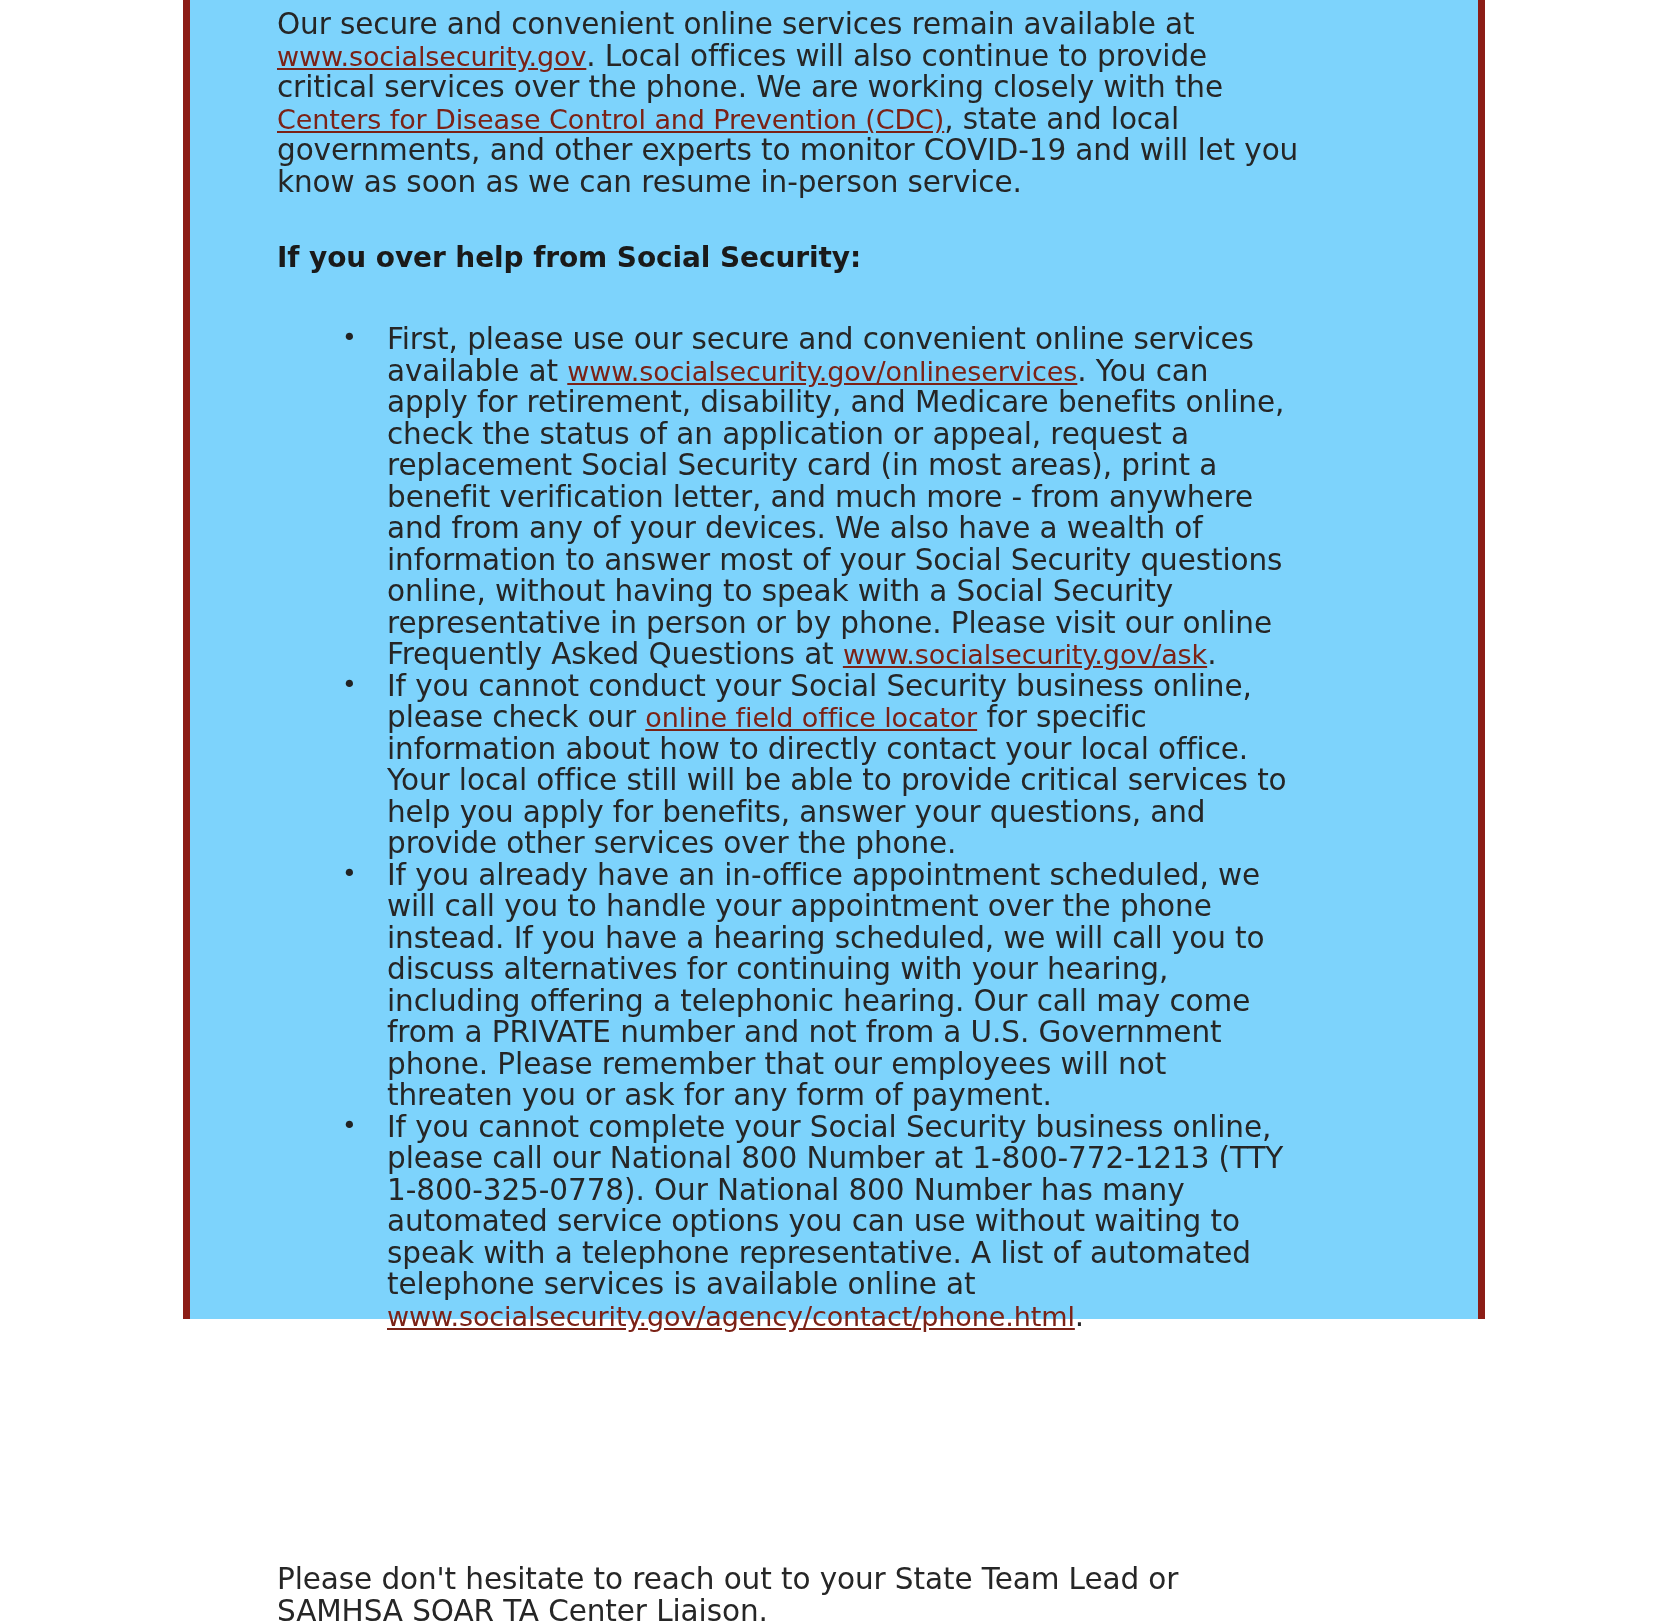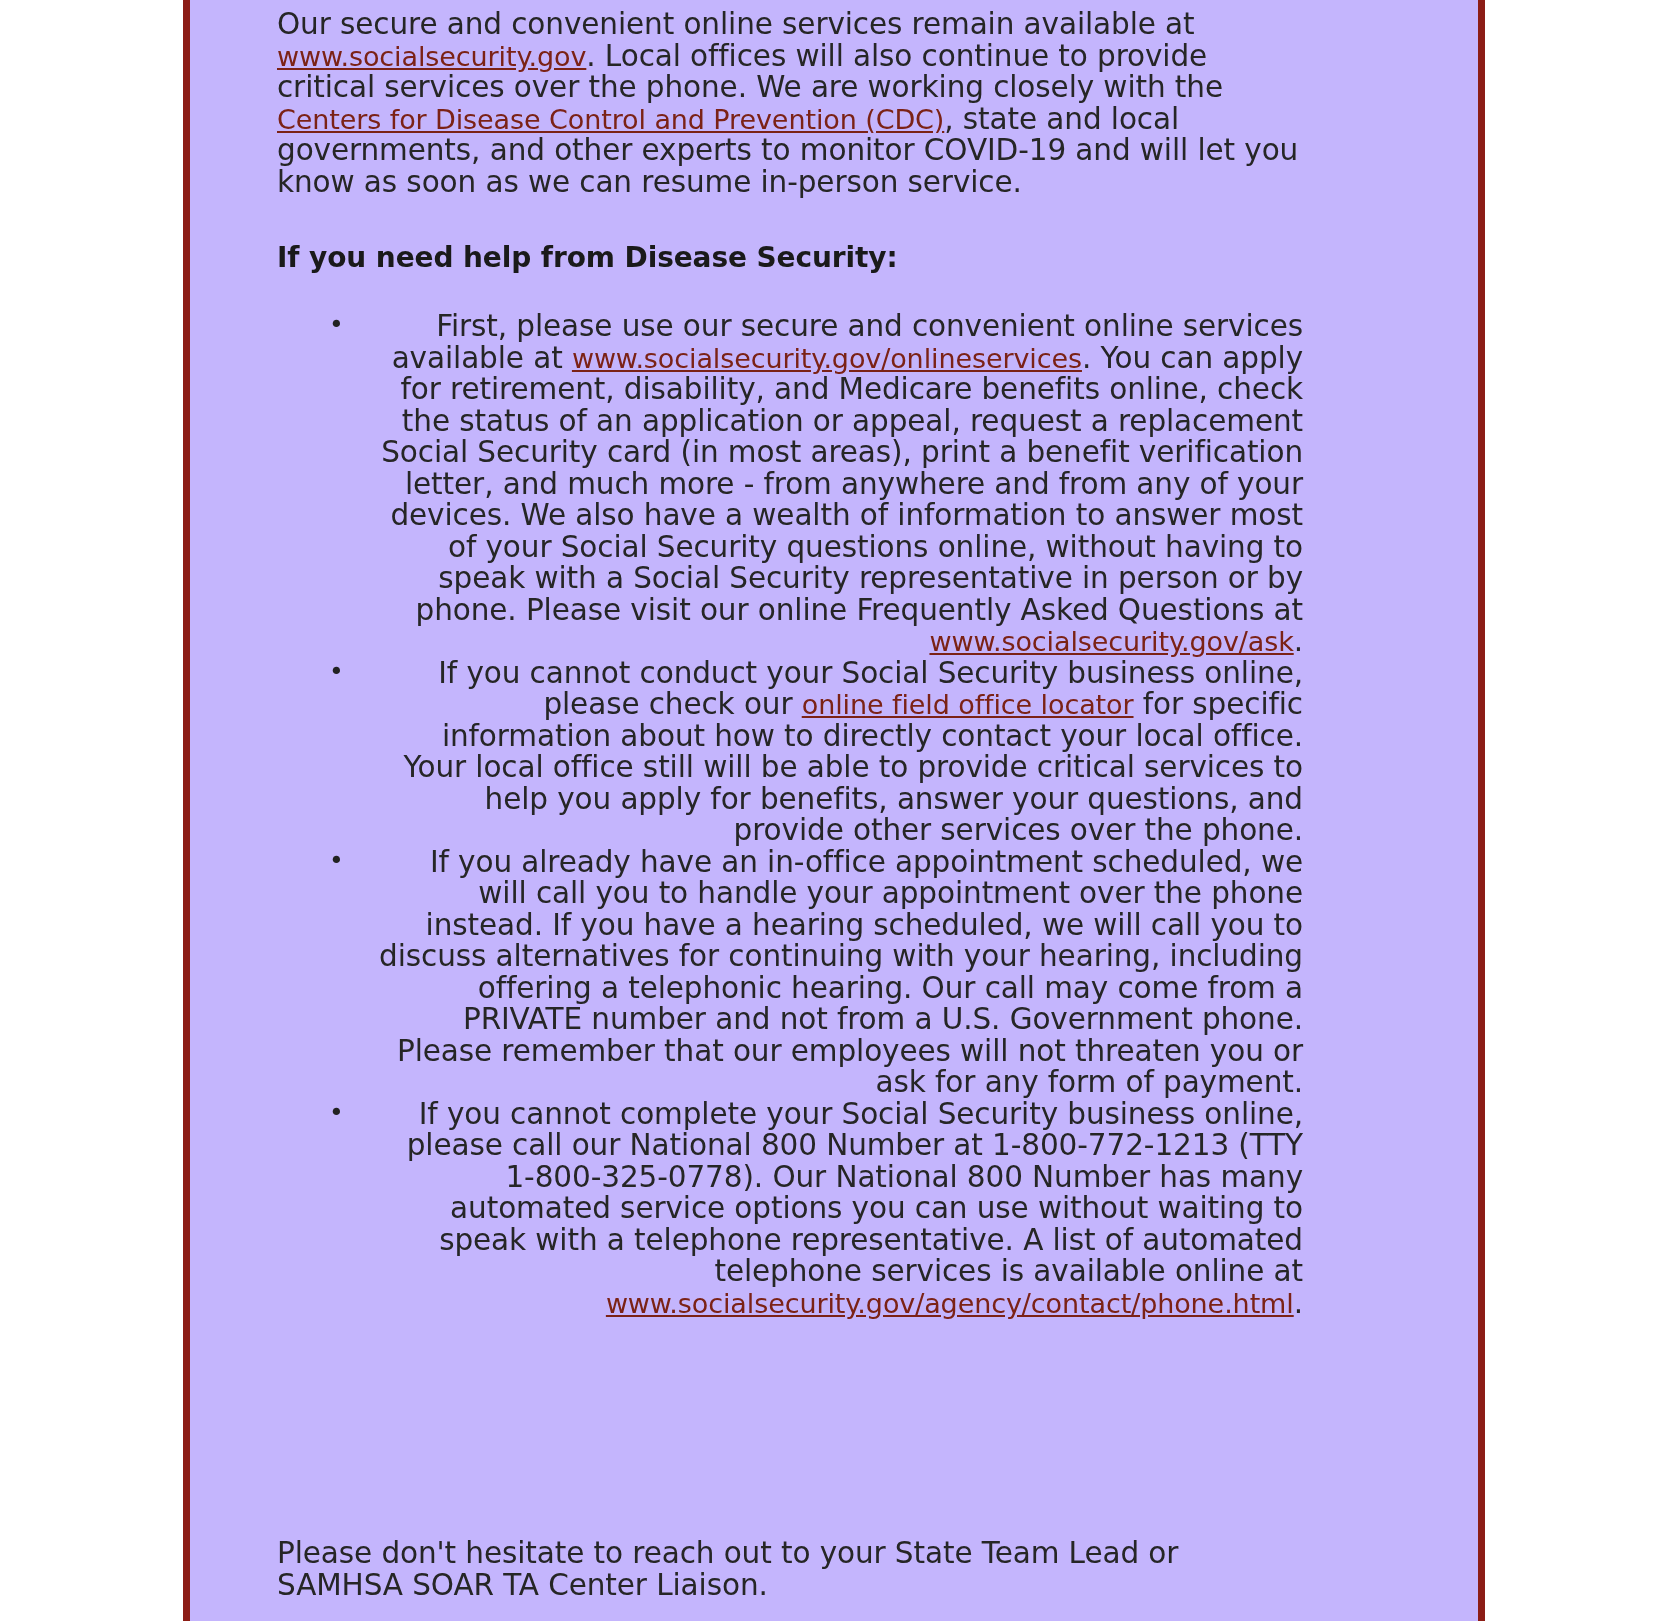--- a/index.html
+++ b/index.html
@@ -14,25 +14,25 @@
     overflow: hidden;
     position: relative;
   }
 
   
   .email-frame {
     position: absolute;
     left: 183px;
     top: 0;
     width: 1302px;
-    height: 1621px;
+    height: 1319px;
     box-sizing: border-box;
     border-left: 7px solid #8C1D16;
     border-right: 7px solid #8C1D16;
-    background: #c4b5fd;
+    background: #7dd3fc;
   }
   .email-inner {
     position: absolute;
     left: 87px;           
     top: 0;
     width: 1026px;
   }
 
   
   .para {
@@ -58,24 +58,23 @@
   a.lnk {
     color: #7B2216;
     text-decoration: underline;
     text-underline-offset: 2px;
     font-size: 27px;
   }
 
   
   ul.bullets {
     list-style: none;
-    margin: 0;
+    margin: 13px;
     padding: 0;
     padding-top: 38px;
-    text-align: right;
   }
   ul.bullets > li {
     position: relative;
     padding-left: 97px;
     font-size: 29.5px;
     line-height: 31.5px;
     color: #262626;
     letter-spacing: -0.1px;
     margin: 0;
   }
@@ -110,21 +109,21 @@
   }
 </style>
 </head>
 <body>
 
 <div class="email-frame">
   <div class="email-inner">
 
     <p class="para intro"><span>Our secure and convenient online services remain available at </span><a class="lnk" href="#">www.socialsecurity.gov</a><span>. Local offices will also continue to provide critical services over the phone. We are working closely with the </span><a class="lnk" href="#">Centers for Disease Control and Prevention (CDC)</a><span>, state and local governments, and other experts to monitor COVID-19 and will let you know as soon as we can resume in-person service.</span></p>
 
-    <p class="lead-in">If you need help from Disease Security:</p>
+    <p class="lead-in">If you over help from Social Security:</p>
 
     <ul class="bullets">
       <li><span>First, please use our secure and convenient online services available at </span><a class="lnk" href="#">www.socialsecurity.gov/onlineservices</a><span>. You can apply for retirement, disability, and Medicare benefits online, check the status of an application or appeal, request a replacement Social Security card (in most areas), print a benefit verification letter, and much more - from anywhere and from any of your devices. We also have a wealth of information to answer most of your Social Security questions online, without having to speak with a Social Security representative in person or by phone. Please visit our online Frequently Asked Questions at </span><a class="lnk" href="#">www.socialsecurity.gov/ask</a><span>.</span></li>
 
       <li><span>If you cannot conduct your Social Security business online, please check our </span><a class="lnk" href="#">online field office locator</a><span> for specific information about how to directly contact your local office.  Your local office still will be able to provide critical services to help you apply for benefits, answer your questions, and provide other services over the phone.</span></li>
 
       <li><span>If you already have an in-office appointment scheduled, we will call you to handle your appointment over the phone instead. If you have a hearing scheduled, we will call you to discuss alternatives for continuing with your hearing, including offering a telephonic hearing. Our call may come from a PRIVATE number and not from a U.S. Government phone.  Please remember that our employees will not threaten you or ask for any form of payment.</span></li>
 
       <li><span>If you cannot complete your Social Security business online, please call our National 800 Number at 1-800-772-1213 (TTY 1-800-325-0778). Our National 800 Number has many automated service options you can use without waiting to speak with a telephone representative.  A list of automated telephone services is available online at </span><a class="lnk" href="#">www.socialsecurity.gov/agency/contact/phone.html</a><span>.</span></li>
     </ul>

